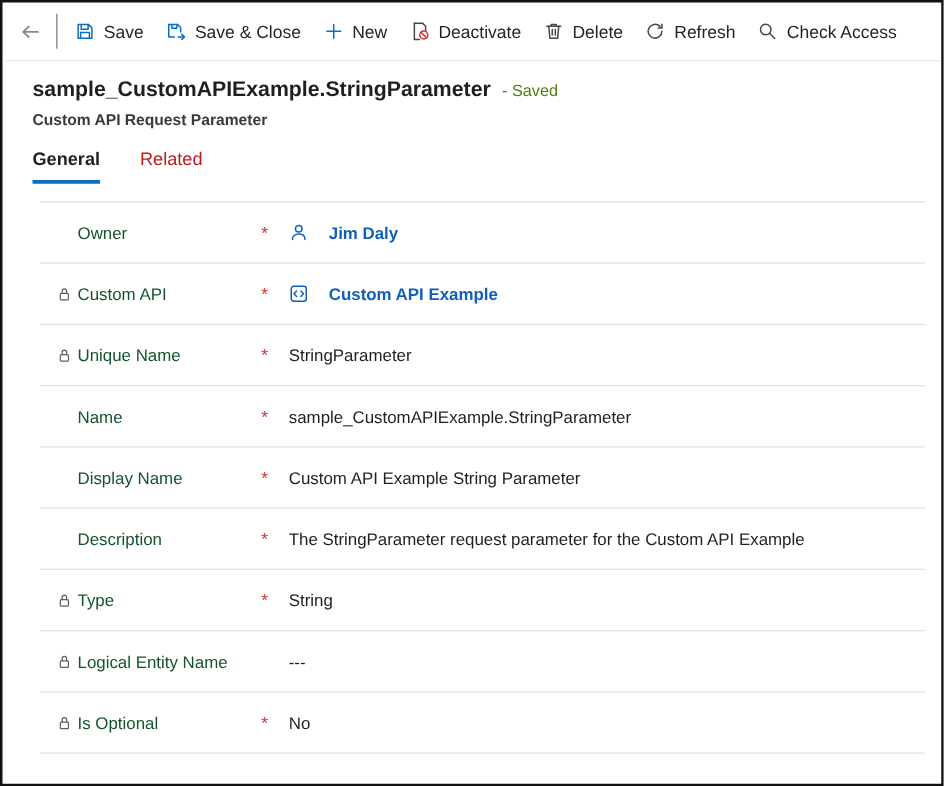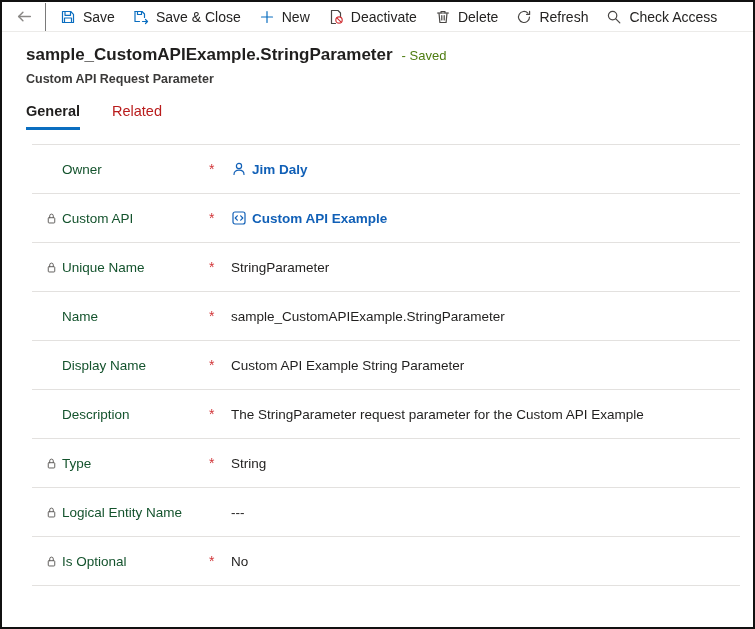--- a/index.html
+++ b/index.html
@@ -11,21 +11,21 @@
   }
   .frame {
     width:755px; height:629px;
     border:2px solid #111;
     background:#fff;
     overflow:hidden;
   }
 
   
   .toolbar {
-    height:30px;
+    height:47px;
     display:flex; align-items:center;
     padding:0 6px;
     border-bottom:1px solid #ecebe9;
   }
   .back-btn {
     width:32px; height:34px;
     display:flex; align-items:center; justify-content:center;
     background:none; border:none; cursor:pointer;
     color:#8a8886;
   }
@@ -69,21 +69,21 @@
   .row {
     display:flex; align-items:center;
     height:49px;
     border-bottom:1px solid #e3e1df;
     padding-left:13px;
   }
   .lock-slot { width:17px; display:flex; align-items:center; color:#605e5c; }
   .lock-slot svg { width:13px; height:13px; fill:none; stroke:currentColor; stroke-width:1.2; stroke-linecap:round; stroke-linejoin:round; }
   .flabel { flex:0 0 143px; font-size:13.5px; color:#14532d; }
   .req { flex:0 0 26px; color:#d13438; font-size:14px; padding-left:4px; }
-  .fvalue { display:flex; align-items:center; gap:5px; font-size:13.5px; color:#201f1e; }
+  .fvalue { display:flex; align-items:center; gap:16px; font-size:13.5px; color:#201f1e; }
   .fvalue .icn svg { stroke:#1160b7; }
   .link { color:#1160b7; font-weight:bold; text-decoration:none; cursor:pointer; font-size:13.5px; }
 </style>
 </head>
 <body>
 
 <div class="frame">
 
   <div class="toolbar">
     <button class="back-btn">

